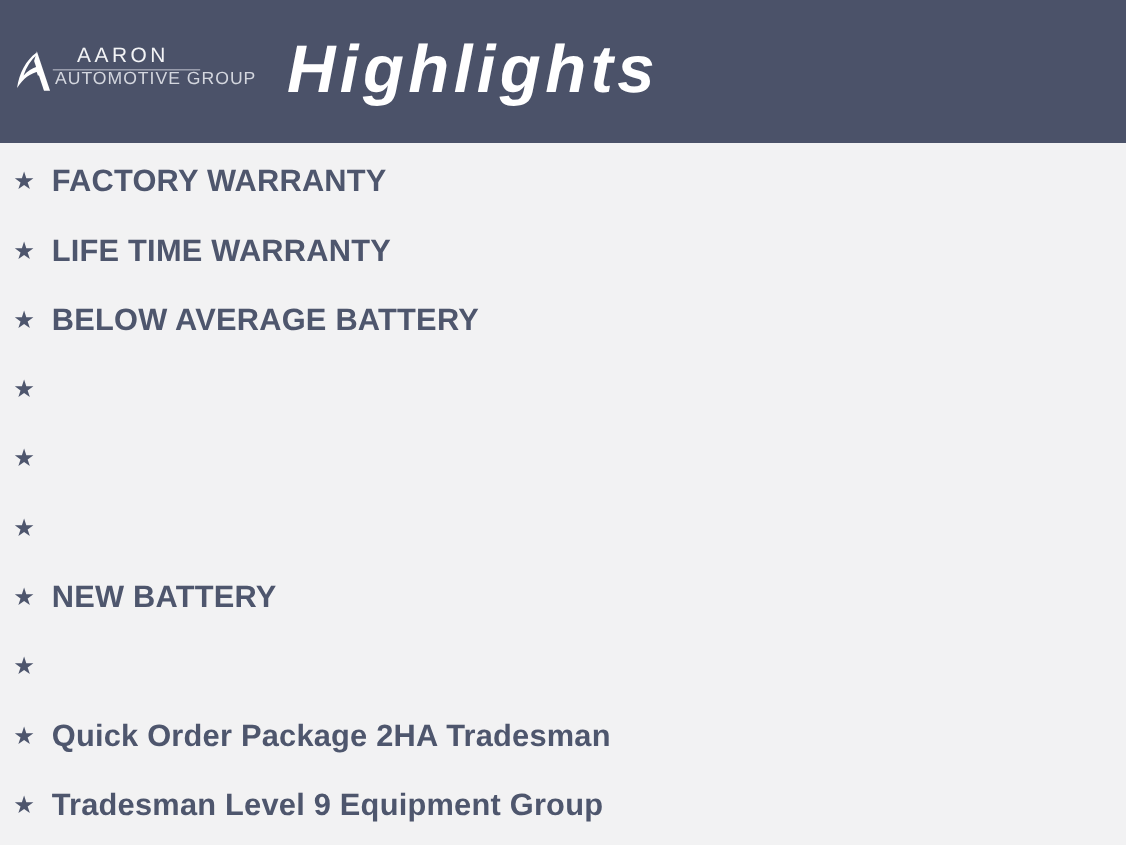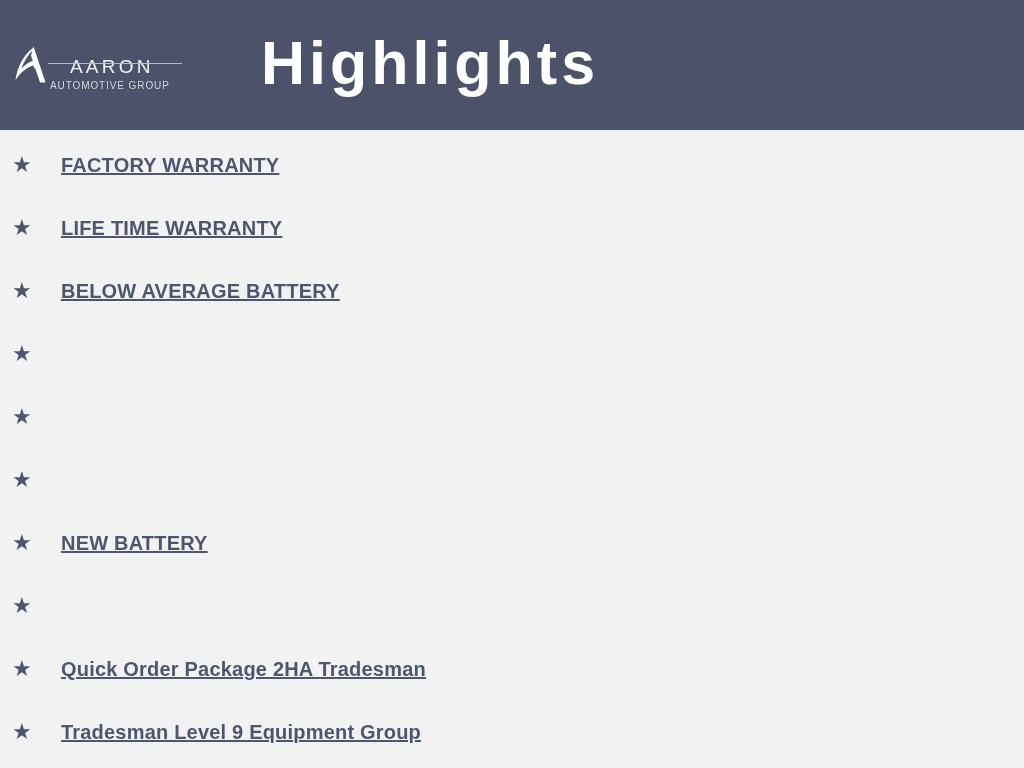--- a/index.html
+++ b/index.html
@@ -51,43 +51,43 @@
   .logo-text {
     position: absolute;
     left: 40px;
     top: 0px;
     width: 136px;
     height: 46px;
   }
   .logo-aaron {
     position: absolute;
     left: 22px;
-    top: 16px;
+    top: 0;
     font-family: "Liberation Sans", sans-serif;
     font-size: 19px;
     font-weight: 400;
     letter-spacing: 3.2px;
     color: #f3f4f6;
     line-height: 21px;
     white-space: nowrap;
   }
   .logo-rule {
     position: absolute;
     left: 0px;
     top: 23px;
     width: 134px;
     height: 1px;
     background: #b9bdc9;
   }
   .logo-sub {
     position: absolute;
     left: 2px;
-    top: 39px;
-    font-family: "Liberation Sans", sans-serif;
-    font-size: 10px;
+    top: 25px;
+    font-family: "Liberation Sans", sans-serif;
+    font-size: 16px;
     font-weight: 400;
     letter-spacing: 0.9px;
     color: #d4d7df;
     line-height: 14px;
     white-space: nowrap;
   }
 
   .header-title {
     position: absolute;
     left: 0;
@@ -99,20 +99,21 @@
     justify-content: center;
     font-family: "Liberation Sans", sans-serif;
     font-size: 61px;
     font-weight: bold;
     letter-spacing: 4px;
     color: #ffffff;
     line-height: 1;
     padding-bottom: 4px;
     box-sizing: border-box;
     pointer-events: none;
+    font-style: italic;
   }
 
   
   .highlights-list {
     position: absolute;
     left: 0;
     top: 130px;
     width: 1024px;
     height: 638px;
     margin: 0;
@@ -131,29 +132,28 @@
     flex: 0 0 auto;
     width: 22px;
     margin-left: 12px;
     font-size: 22px;
     line-height: 1;
     color: #4e566d;
     text-align: left;
   }
   .highlight-label {
     flex: 0 0 auto;
-    margin-left: 27px;
-    font-family: "Liberation Sans", sans-serif;
-    font-size: 20px;
+    margin-left: 13px;
+    font-family: "Liberation Sans", sans-serif;
+    font-size: 28px;
     font-weight: bold;
     color: #4e566d;
     line-height: 32px;
     letter-spacing: 0.2px;
     white-space: nowrap;
-    text-decoration: underline;
   }
 </style>
 </head>
 <body>
 
 <div class="slide">
 
   <div class="header">
 
     <div class="logo">

